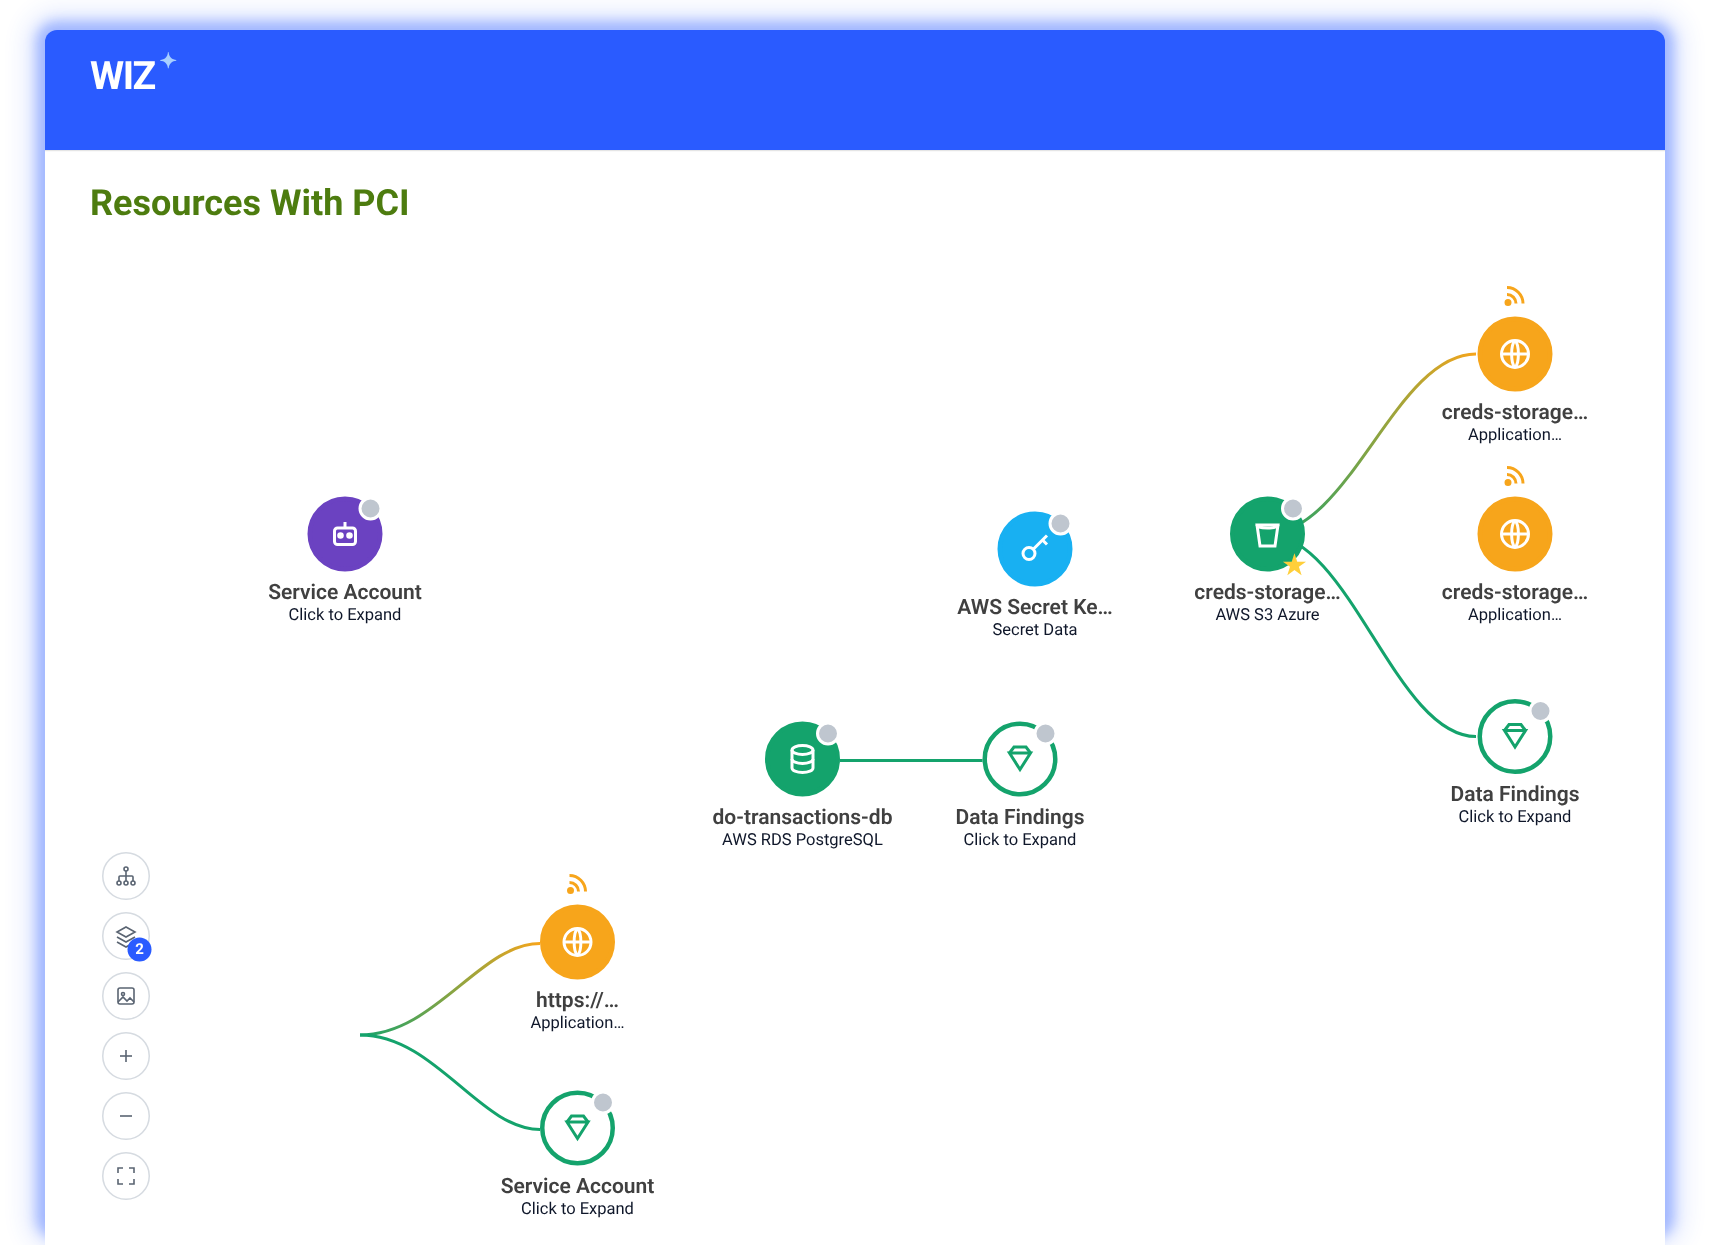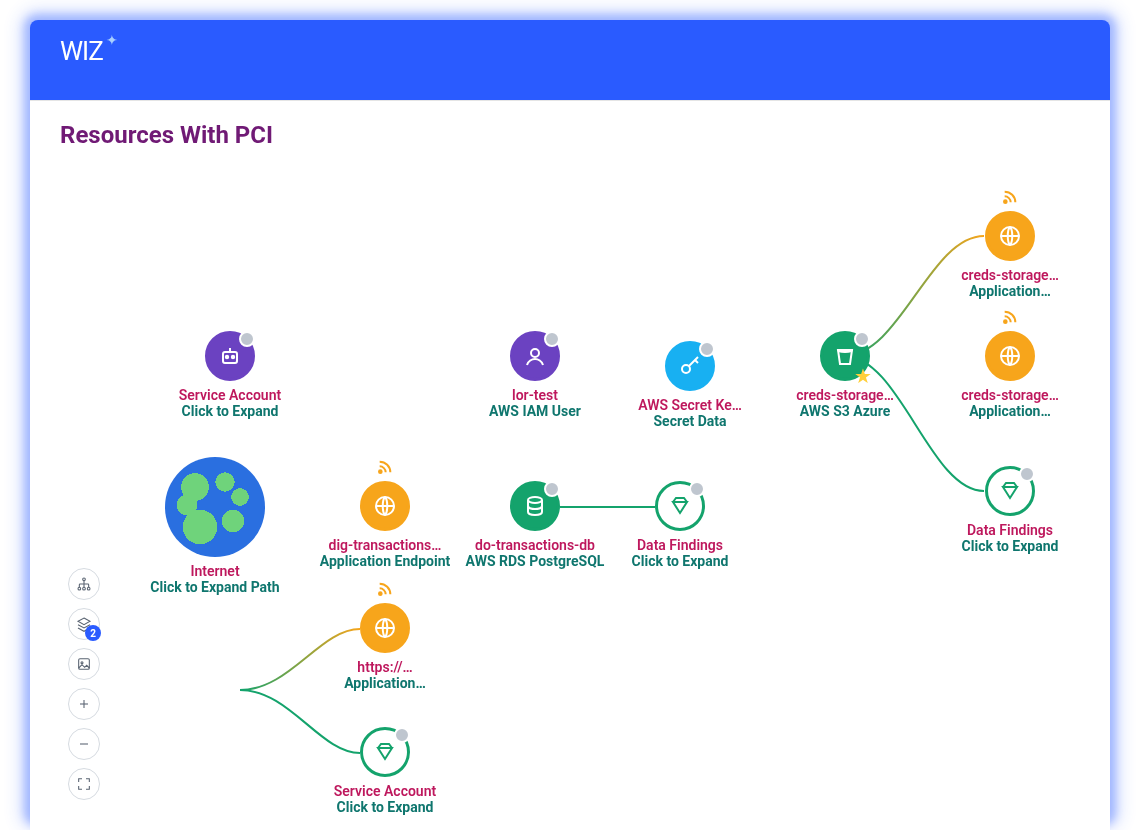--- a/index.html
+++ b/index.html
@@ -22,21 +22,21 @@
       0 0 16px 12px rgba(42,91,255,.14);
   }
   .header {
     height: 62px;
     display: flex;
     align-items: center;
     padding-left: 30px;
   }
   .wiz-logo {
     color: #fff;
-    font-weight: 400;
+    font-weight: 700;
     font-size: 26px;
     letter-spacing: -1px;
     position: relative;
   }
   .wiz-logo .sparkle {
     position: absolute;
     top: -4px; right: -14px;
     font-size: 14px;
     color: #a8cfff;
   }
@@ -45,21 +45,21 @@
     left: 0; top: 80px;
     width: 1080px;
     height: 740px;
     background: #fff;
     border-top: 1px solid #e5e5e5;
     border-radius: 0 0 8px 8px;
   }
   .panel-title {
     font-size: 24px;
     font-weight: 700;
-    color: #701a75;
+    color: #4d7c0f;
     padding: 20px 0 0 30px;
   }
   .canvas {
     position: absolute;
     left: 0; top: 60px;
     width: 1080px; height: 670px;
   }
   
   .node {
     position: absolute;
@@ -104,34 +104,33 @@
   .wifi-badge {
     position: absolute;
     top: -22px; left: 50%;
     transform: translateX(-50%);
     font-size: 16px;
     color: #f7a51b;
   }
   .node-lbl {
     font-size: 14px;
     font-weight: 600;
-    color: #be185d;
+    color: #404040;
     white-space: nowrap;
     overflow: hidden;
     text-overflow: ellipsis;
     max-width: 150px;
   }
   .node-sub {
-    font-size: 14px;
-    color: #0f766e;
+    font-size: 11px;
+    color: #0f172a;
     white-space: nowrap;
     overflow: hidden;
     text-overflow: ellipsis;
     max-width: 150px;
-    font-weight: bold;
   }
   .internet {
     width: 100px; height: 100px;
     margin: 0 auto 6px;
     border-radius: 50%;
     position: relative;
     overflow: hidden;
     background:
       radial-gradient(circle at 30% 30%, #6fd37b 0, #6fd37b 14%, transparent 14%),
       radial-gradient(circle at 68% 64%, #6fd37b 0, #6fd37b 12%, transparent 12%),
@@ -236,30 +235,20 @@
               <circle cx="9" cy="13" r="1.2" fill="#fff"></circle>
               <circle cx="15" cy="13" r="1.2" fill="#fff"></circle>
               <line x1="12" y1="4" x2="12" y2="8"></line>
             </svg>
         </div>
         <div class="node-lbl">Service Account</div>
         <div class="node-sub">Click to Expand</div>
       </div>
 
 
-      <div class="node" style="left:430px; top:170px;">
-        <div class="icon-ring ring-purple ring-dot">
-          <svg viewBox="0 0 24 24" fill="none" stroke-width="2">
-              <circle cx="12" cy="9" r="4"></circle>
-              <path d="M4 21c1-4 5-6 8-6s7 2 8 6"></path>
-            </svg>
-        </div>
-        <div class="node-lbl">lor-test</div>
-        <div class="node-sub">AWS IAM User</div>
-      </div>
 
       <div class="node" style="left:585px; top:180px;">
         <div class="icon-ring ring-blue ring-dot">
           <svg viewBox="0 0 24 24" fill="none" stroke-width="2">
               <circle cx="8" cy="15" r="4"></circle>
               <path d="M11 12 L20 3"></path>
               <path d="M17 6 L20 9"></path>
             </svg>
         </div>
         <div class="node-lbl">AWS Secret Ke…</div>
@@ -318,43 +307,21 @@
         <div class="icon-ring ring-white-green ring-dot">
           <svg viewBox="0 0 24 24" fill="none" stroke-width="2">
               <path d="M5 8h14l-7 11z"></path>
               <path d="M5 8l3-4h8l3 4"></path>
             </svg>
         </div>
         <div class="node-lbl">Data Findings</div>
         <div class="node-sub">Click to Expand</div>
       </div>
 
-      <div class="node" style="left:110px; top:296px;">
-        <div class="internet"></div>
-        <div class="node-lbl">Internet</div>
-        <div class="node-sub">Click to Expand Path</div>
-      </div>
-
-      <div class="node" style="left:280px; top:320px;">
-        <span class="wifi-badge">
-          <svg width="16" height="16" viewBox="0 0 24 24" fill="none" stroke="#f7a51b" stroke-width="3">
-              <path d="M4 11a9 9 0 0 1 9 9"></path>
-              <path d="M4 4a16 16 0 0 1 16 16"></path>
-              <circle cx="5" cy="19" r="2" fill="#f7a51b"></circle>
-            </svg>
-        </span>
-        <div class="icon-ring ring-orange">
-          <svg viewBox="0 0 24 24" fill="none" stroke-width="2">
-              <circle cx="12" cy="12" r="9"></circle>
-              <path d="M3 12h18M12 3c3 3 3 15 0 18M12 3c-3 3-3 15 0 18"></path>
-            </svg>
-        </div>
-        <div class="node-lbl">dig-transactions…</div>
-        <div class="node-sub">Application Endpoint</div>
-      </div>
+
 
       <div class="node" style="left:430px; top:320px;">
         <div class="icon-ring ring-green ring-dot">
           <svg viewBox="0 0 24 24" fill="none" stroke-width="2">
               <ellipse cx="12" cy="6" rx="7" ry="3"></ellipse>
               <path d="M5 6v12c0 1.7 3.1 3 7 3s7-1.3 7-3V6"></path>
               <path d="M5 12c0 1.7 3.1 3 7 3s7-1.3 7-3"></path>
             </svg>
         </div>
         <div class="node-lbl">do-transactions-db</div>

